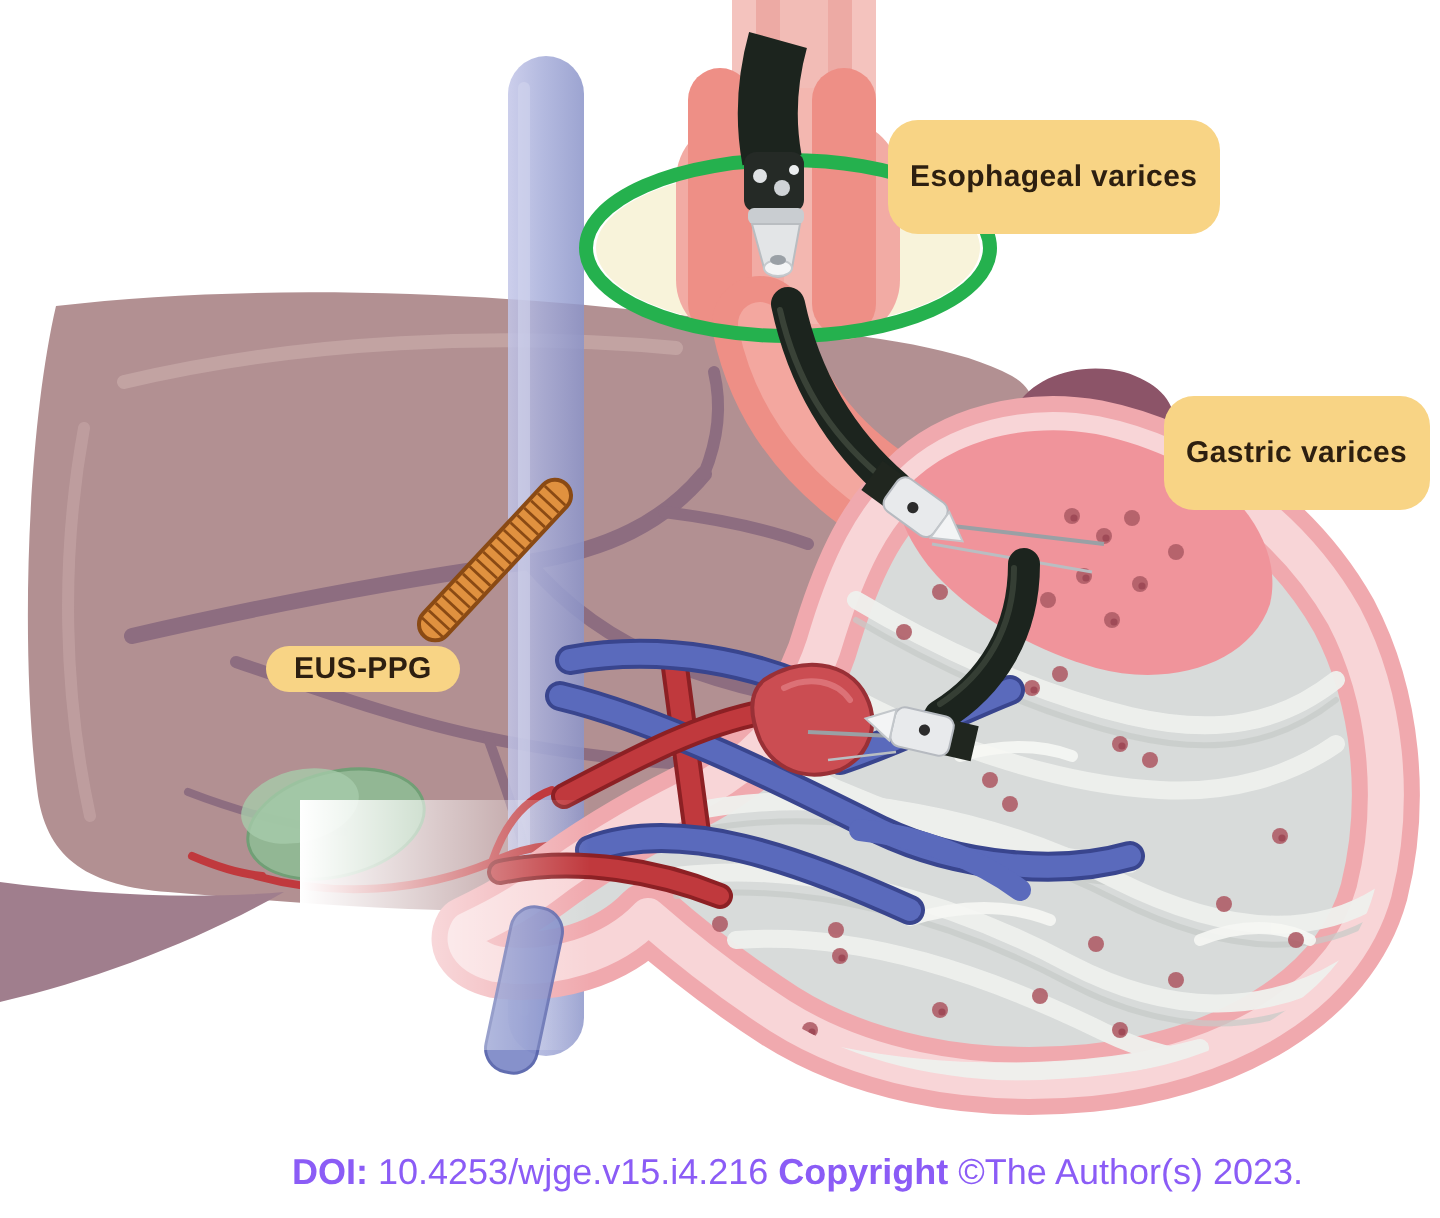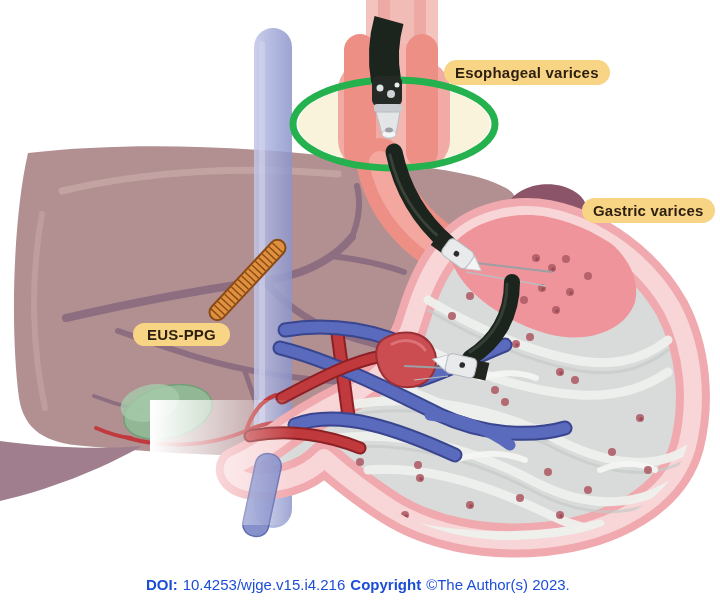--- a/index.html
+++ b/index.html
@@ -1,26 +1,26 @@
 <!DOCTYPE html>
 <html style="--label-bg: #f8d485; --label-text: #2d1f10; --highlight-green: #25b14e; --liver: #b29092; --liver-vein: #8d6d80; --vessel-blue: #a3aad8; --portal-blue: #5a6abc; --artery-red: #c0393d; --stomach-wall: #f0a9ae; --stomach-rim: #f8d5d7; --stomach-interior: #d8dbda; --varices-pink: #f0949b; --dot-red: #b05e68; --esophagus: #ee8f86; --scope: #1c241e; --device-orange: #e0913f; --gallbladder: #8fbc95; --spleen: #8c5468; --pseudoaneurysm-red: #cb4d52; --cream: #f8f3da;"><head>
 <meta charset="utf-8">
 <style>
   html,body{margin:0;padding:0;background:#fff;}
   .stage{position:relative;width:720px;height:609px;background:#fff;overflow:hidden;
          font-family:"Liberation Sans",sans-serif;}
   .stage svg{position:absolute;left:0;top:0;}
   .pill{position:absolute;background:var(--label-bg,#f8d688);color:var(--label-text,#2d1f10);
-        font-weight:bold;font-size:15px;line-height:1;padding:5px 11px;border-radius:15px;
+        font-weight:bold;font-size:15px;line-height:1;padding:21px 11px;border-radius:15px;
         white-space:nowrap;letter-spacing:.2px;}
   .pill-esophageal{left:444px;top:60px;}
   .pill-gastric{left:582px;top:198px;}
   .pill-eus{left:133px;top:323px;font-size:15px;padding:4px 14px;}
   .pill-pseudo{left:403px;top:383px;}
-  .doi-line{position:absolute;left:146px;top:576px;font-size:15px;color:#1d4ed8;white-space:nowrap;}
+  .doi-line{position:absolute;left:146px;top:576px;font-size:18px;color:#8b5cf6;white-space:nowrap;}
   .doi-line .b{font-weight:bold;}
   .doi-line span{margin-right:5px;}
 </style>
 </head>
 <body>
 
 <div class="stage">
 <svg width="720" height="609" viewBox="0 0 720 609">
   <defs>
     <linearGradient id="vesselGrad" x1="0" y1="0" x2="1" y2="0">

